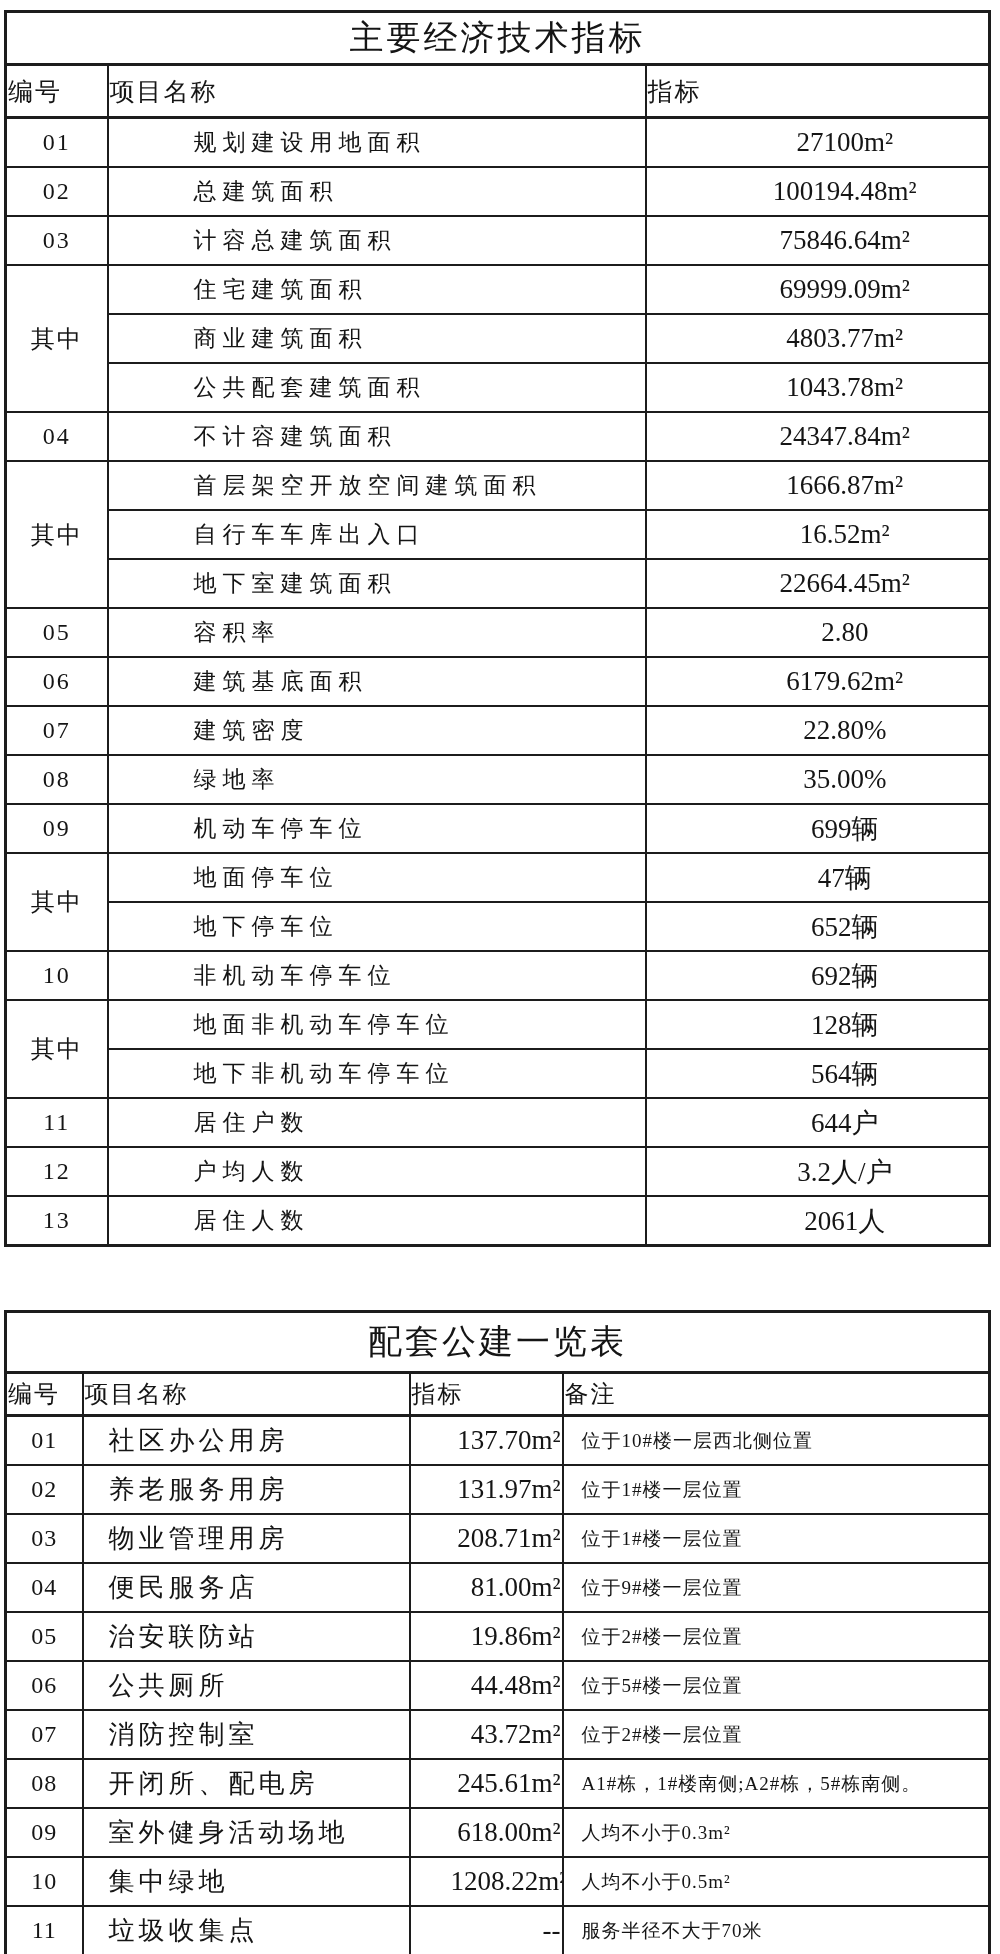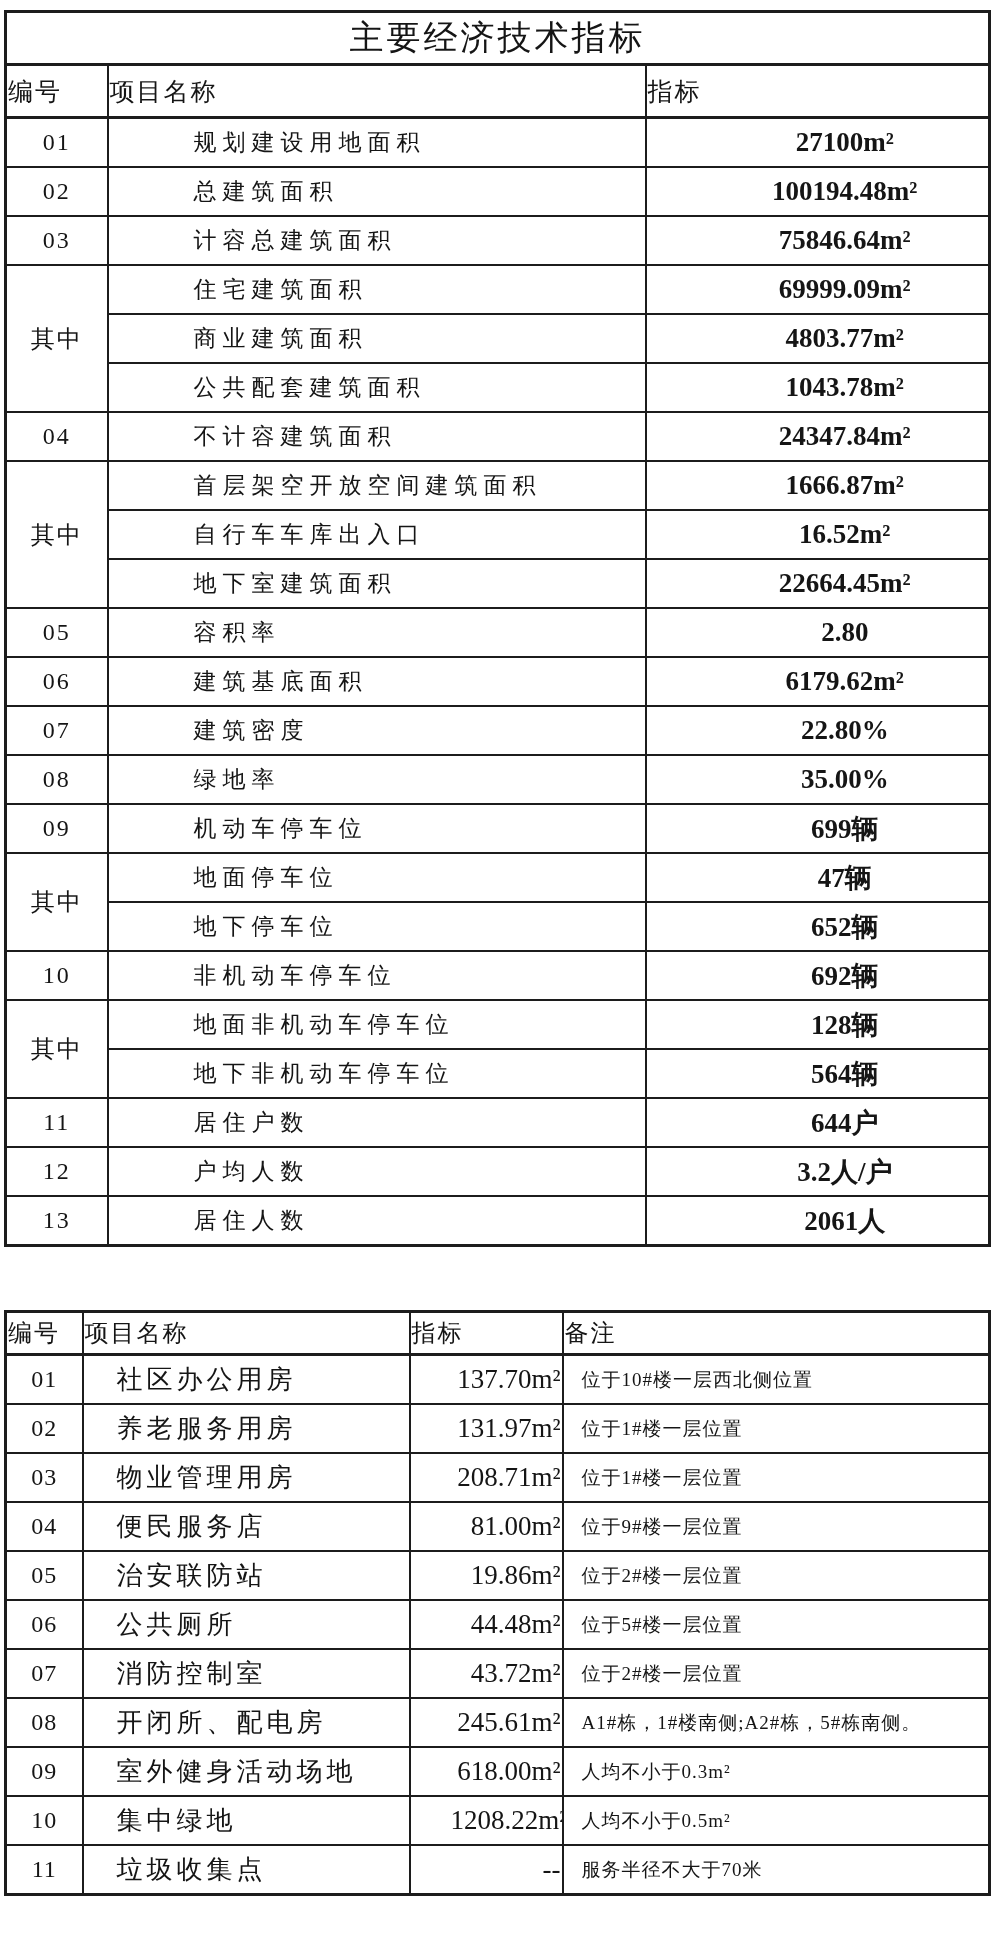--- a/index.html
+++ b/index.html
@@ -57,34 +57,33 @@
     text-align: left;
     padding-left: 85px;
     font-size: 23px;
     letter-spacing: 6px;
   }
   #table1 td.c-value {
     height: 45px;
     text-align: center;
     padding-left: 56px;
     font-size: 27px;
-    font-weight: bold;
   }
 
   
   #table2 td.c-no {
     height: 45px;
     text-align: center;
     font-size: 24px;
     letter-spacing: 1px;
   }
   #table2 td.c-name {
     height: 45px;
     text-align: left;
-    padding-left: 33px;
+    padding-left: 25px;
     font-size: 26px;
     letter-spacing: 4px;
   }
   #table2 td.c-value {
     height: 45px;
     text-align: right;
     font-size: 27px;
     padding-left: 40px;
   }
   #table2 td.c-remark {
@@ -228,20 +227,23 @@
 </table>
 
 <table id="table2">
   <colgroup>
     <col style="width:77px">
     <col style="width:327px">
     <col style="width:153px">
     <col style="width:427px">
   </colgroup>
   <tbody>
+    <tr>
+      <td class="title-cell" colspan="4">配套公建一览表</td>
+    </tr>
     <tr class="header-row">
       <td>编号</td>
       <td>项目名称</td>
       <td>指标</td>
       <td>备注</td>
     </tr>
   </tbody>
   <tbody id="t2-body">
       <tr>
         <td class="c-no">01</td>

